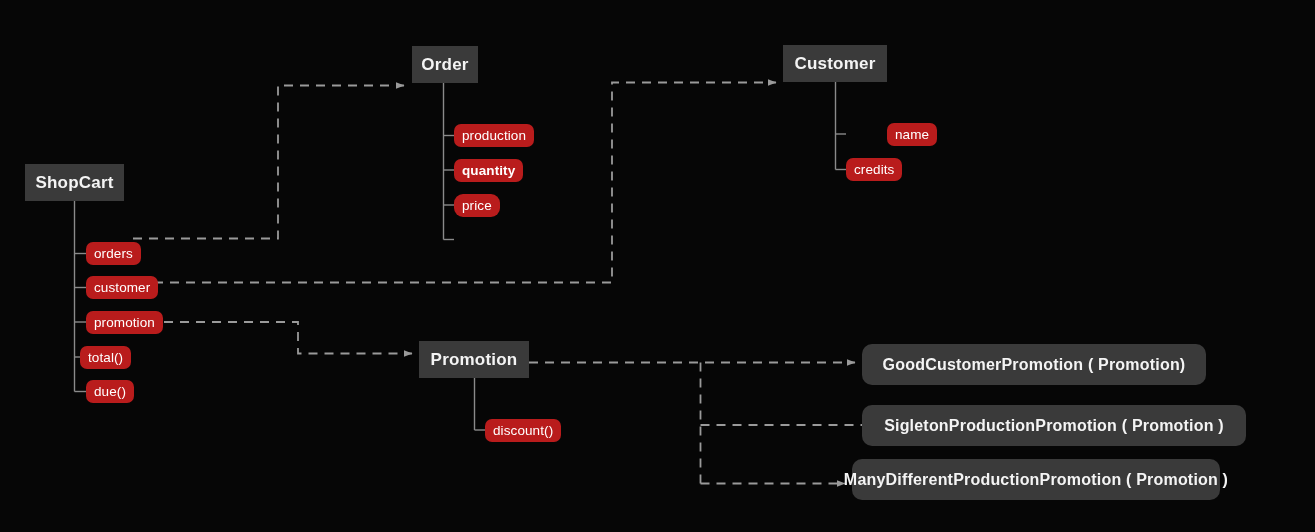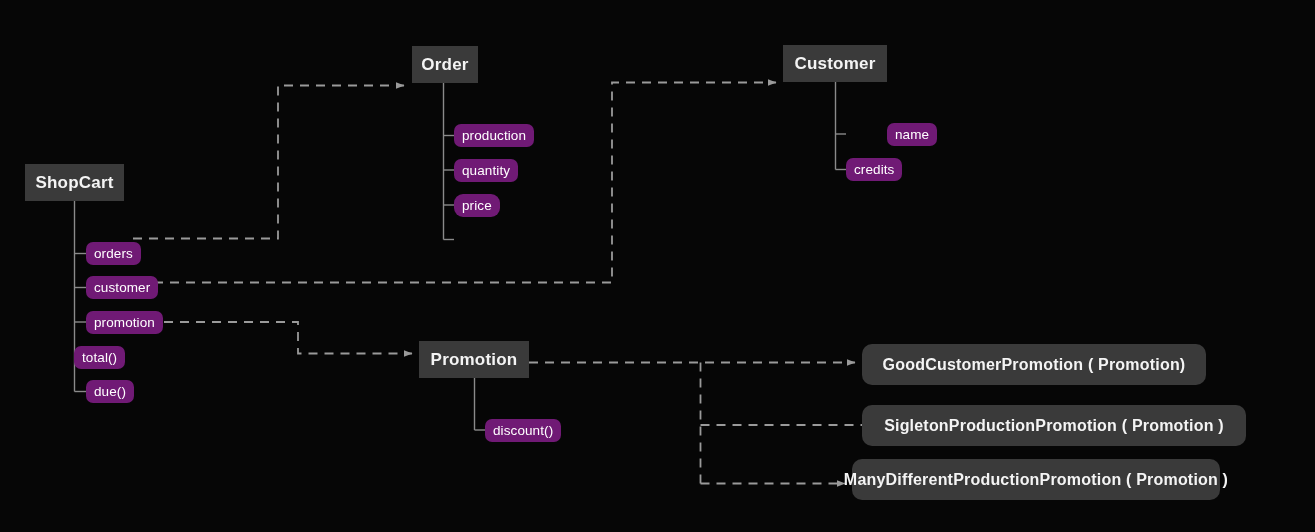--- a/index.html
+++ b/index.html
@@ -43,21 +43,21 @@
   }
   .sub-node {
     font-size: 16px;
     height: 41px;
     border-radius: 10px;
     padding: 0 14px;
   }
   .member {
     position: absolute;
     box-sizing: border-box;
-    background: #701a75;
+    background: #b91c1c;
     color: #ffffff;
     border-radius: 7px;
     font-size: 13.5px;
     font-weight: normal;
     height: 23px;
     display: flex;
     align-items: center;
     padding: 0 8px;
     white-space: nowrap;
     letter-spacing: 0.1px;
@@ -114,28 +114,28 @@
     <path d="M700.5,425 L880,425" stroke="#9a9a9a" stroke-width="1.8" fill="none" stroke-dasharray="9 7"></path>
     <path d="M700.5,483.5 L845,483.5" stroke="#9a9a9a" stroke-width="1.8" fill="none" stroke-dasharray="9 7" marker-end="url(#arrow)"></path>
   </svg>
 
   <div class="node class-node" style="left:25px; top:164px; width:99px;">
     <span>ShopCart</span>
   </div>
   <div class="member" style="left:86px; top:242px;">orders</div>
   <div class="member" style="left:86px; top:276px;">customer</div>
   <div class="member" style="left:86px; top:311px;">promotion</div>
-  <div class="member" style="left:74px; top:346px;border-radius:7px;">total()</div>
+  <div class="member" style="left:80px; top:346px;border-radius:7px;">total()</div>
   <div class="member" style="left:86px; top:380px;">due()</div>
 
   <div class="node class-node" style="left:412px; top:46px; width:66px;">
     <span>Order</span>
   </div>
   <div class="member" style="left:454px; top:124px;">production</div>
-  <div class="member" style="left:454px; top:159px;">quantity</div>
+  <div class="member" style="left:454px; top:159px;font-weight:bold;">quantity</div>
   <div class="member" style="left:454px; top:194px;border-radius:9px;">price</div>
 
   <div class="node class-node" style="left:783px; top:45px; width:104px;">
     <span>Customer</span>
   </div>
   <div class="member" style="left:846px; top:123px;margin-left:41px;">name</div>
   <div class="member" style="left:846px; top:158px;">credits</div>
 
   <div class="node class-node" style="left:419px; top:341px; width:110px;">
     <span>Promotion</span>

